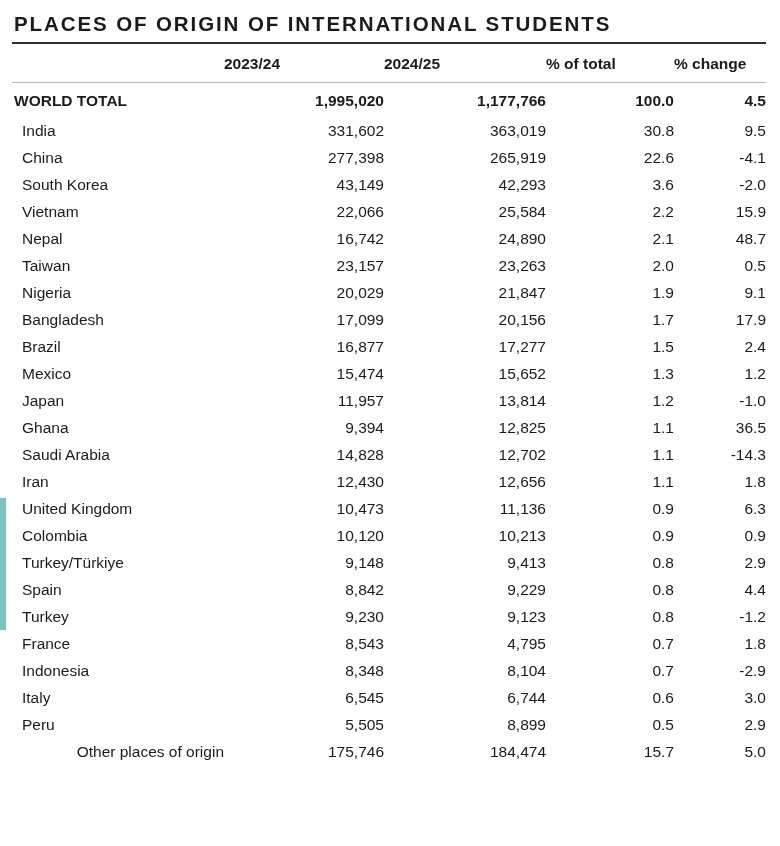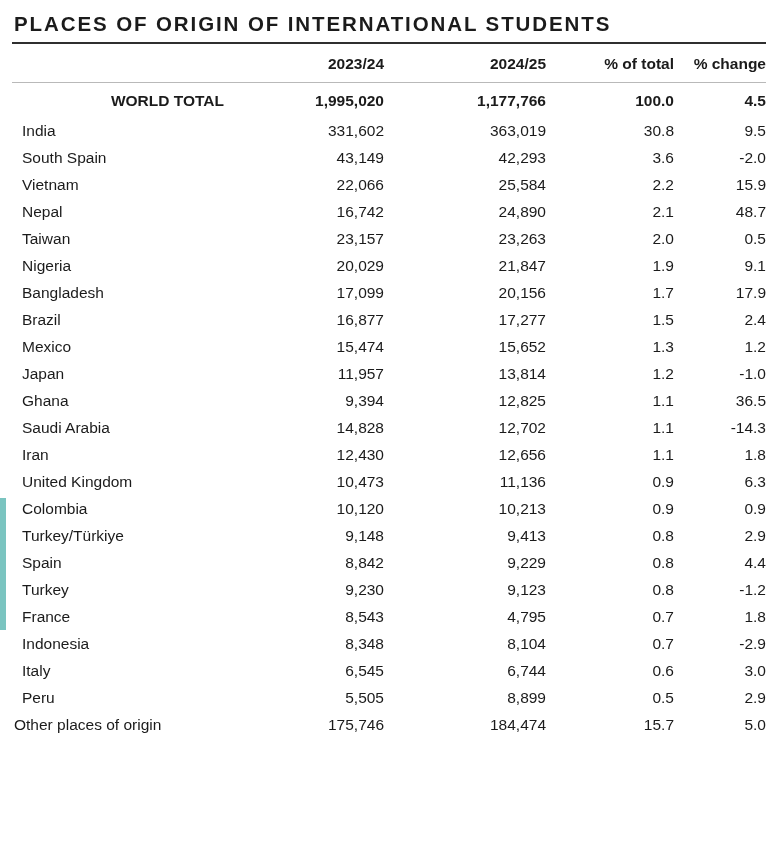--- a/index.html
+++ b/index.html
@@ -42,21 +42,21 @@
   table.data col.c-place  { width: 212px; }
   table.data col.c-y1     { width: 160px; }
   table.data col.c-y2     { width: 162px; }
   table.data col.c-pct    { width: 128px; }
   table.data col.c-chg    { width: 92px; }
 
   thead th {
     font-weight: bold;
     font-size: 15.5px;
     color: #1b1b1b;
-    text-align: right;
+    text-align: left;
     padding: 11px 0 9px 0;
     border-bottom: 1.5px solid #b9b9b9;
   }
   thead th.place {
     text-align: left;
   }
   tbody td {
     padding: 4.5px 0 4.5px 0;
     text-align: right;
     font-size: 15.5px;
@@ -64,27 +64,27 @@
     white-space: nowrap;
   }
   tbody td.place {
     text-align: left;
     padding-left: 10px;
   }
   tr.total td {
     font-weight: bold;
     padding-top: 9px;
     padding-bottom: 7px;
-    text-align: right;
   }
   tr.total td.place {
     padding-left: 2px;
   }
   tr.other td.place {
     padding-left: 2px;
+    text-align: right;
   }
   .accent-bar {
     position: absolute;
     left: 0;
     bottom: 0;
     width: 6px;
     height: 132px;
     background: #7ac4c0;
   }
 </style>
@@ -122,21 +122,28 @@
         <td>4.5</td>
       </tr>
     <tr>
           <td class="place">India</td>
           <td>331,602</td>
           <td>363,019</td>
           <td>30.8</td>
           <td>9.5</td>
         </tr>
         <tr>
-          <td class="place">South Spain</td>
+          <td class="place">China</td>
+          <td>277,398</td>
+          <td>265,919</td>
+          <td>22.6</td>
+          <td>-4.1</td>
+        </tr>
+        <tr>
+          <td class="place">South Korea</td>
           <td>43,149</td>
           <td>42,293</td>
           <td>3.6</td>
           <td>-2.0</td>
         </tr>
         <tr>
           <td class="place">Vietnam</td>
           <td>22,066</td>
           <td>25,584</td>
           <td>2.2</td>

